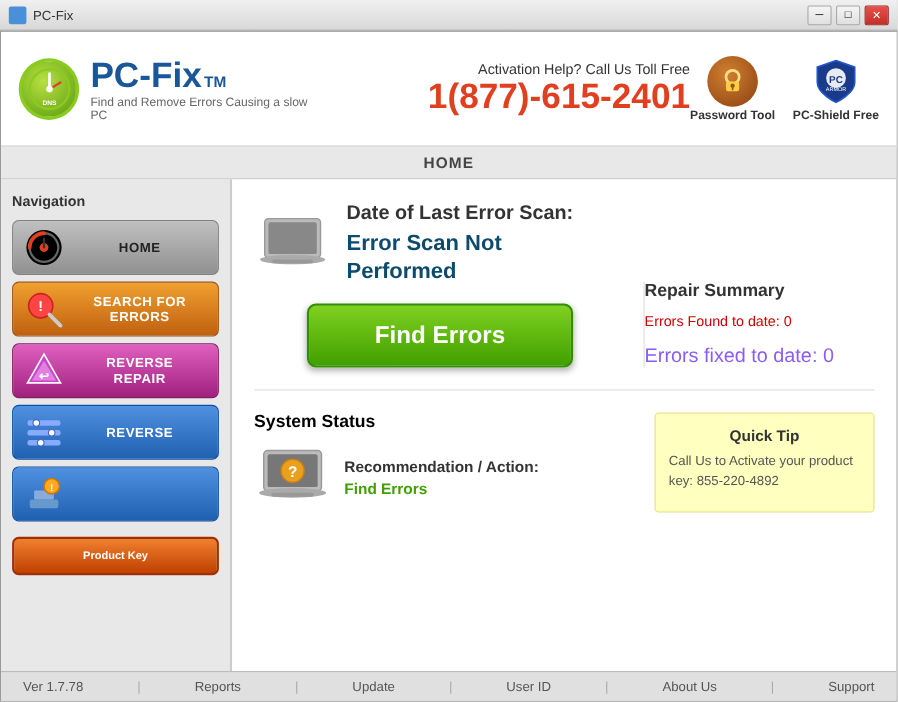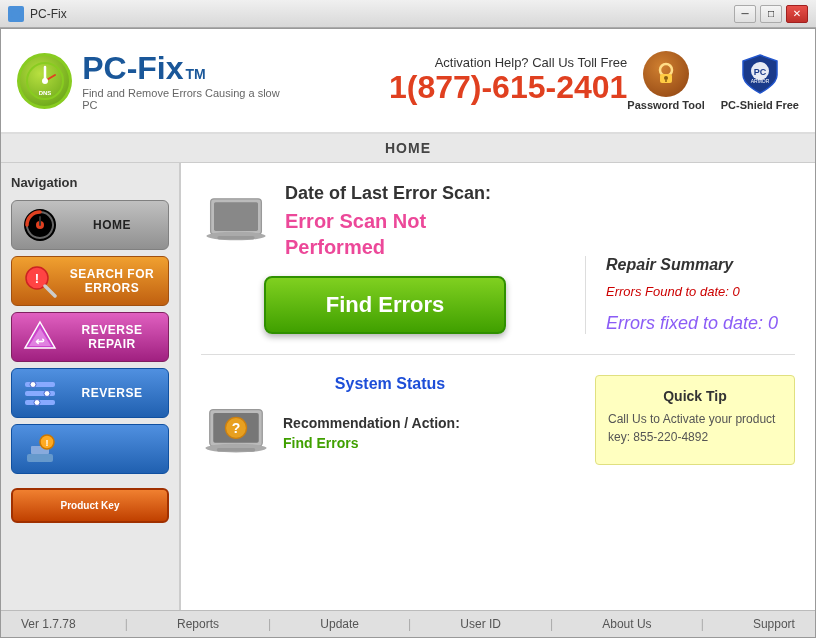--- a/index.html
+++ b/index.html
@@ -75,21 +75,21 @@
       color: #444;
       border-bottom: 1px solid #ccc;
       letter-spacing: 1px;
     }
 
     
     .content { display: flex; flex: 1; overflow: hidden; }
 
     
     .sidebar {
-      width: 180px;
+      width: 210px;
       background: #e8e8e8;
       padding: 12px 10px;
       display: flex;
       flex-direction: column;
       gap: 6px;
       border-right: 2px solid #ccc;
     }
     .nav-label { font-size: 13px; font-weight: bold; color: #333; margin-bottom: 4px; }
 
     .nav-btn {
@@ -342,41 +342,41 @@
             <div>
               <svg class="laptop-svg" viewBox="0 0 80 65">
                 <rect x="10" y="8" width="60" height="42" rx="4" fill="#bbb" stroke="#999" stroke-width="1.5"></rect>
                 <rect x="14" y="12" width="52" height="34" rx="2" fill="#888"></rect>
                 <ellipse cx="40" cy="52" rx="35" ry="5" fill="#aaa"></ellipse>
                 <rect x="18" y="52" width="44" height="4" rx="2" fill="#999"></rect>
               </svg>
             </div>
             <div>
               <div style="font-size:18px; font-weight:bold; color:#333;">Date of Last Error Scan:</div>
-              <div style="font-size:20px; font-weight:bold; color:#ec4899; margin-top:4px; line-height:1.3;">Error Scan Not<br>Performed</div>
+              <div style="font-size:20px; font-weight:bold; color:#0c4a6e; margin-top:4px; line-height:1.3;">Error Scan Not<br>Performed</div>
             </div>
           </div>
 
           <div style="margin-top:16px; text-align:center;">
             <button class="find-errors-btn">Find Errors</button>
           </div>
         </div>
 
-        <div style="min-width:210px; padding-left:20px; border-left:1px solid #ddd;font-style:italic;">
+        <div style="min-width:210px; padding-left:0; border-left:1px solid #ddd;">
           <div style="font-size:16px; font-weight:bold; color:#333; margin-bottom:10px;">Repair Summary</div>
           <div style="font-size:13px; color:#cc0000; margin-bottom:14px;">Errors Found to date: 0</div>
           <div style="font-size:18px; color:#8b5cf6;">Errors fixed to date: 0</div>
         </div>
       </div>
 
       <hr class="divider">
 
       <div style="display:flex; gap:16px;">
         <div style="flex:1;">
-          <div style="font-size:16px; font-weight:bold; color:#1d4ed8; margin-bottom:8px;text-align:center;">System Status</div>
+          <div style="font-size:16px; font-weight:bold; color:#000000; margin-bottom:8px;">System Status</div>
           <div style="display:flex; align-items:center; gap:12px;">
             <div>
               <svg width="70" height="60" viewBox="0 0 80 65">
                 <rect x="10" y="8" width="60" height="42" rx="4" fill="#bbb" stroke="#999" stroke-width="1.5"></rect>
                 <rect x="14" y="12" width="52" height="34" rx="2" fill="#777"></rect>
                 <ellipse cx="40" cy="52" rx="35" ry="5" fill="#aaa"></ellipse>
                 <rect x="18" y="52" width="44" height="4" rx="2" fill="#999"></rect>
 
                 <circle cx="40" cy="29" r="12" fill="#e8a020" stroke="#cc8010" stroke-width="1.5"></circle>
                 <text x="40" y="35" text-anchor="middle" font-size="16" fill="white" font-weight="bold">?</text>

